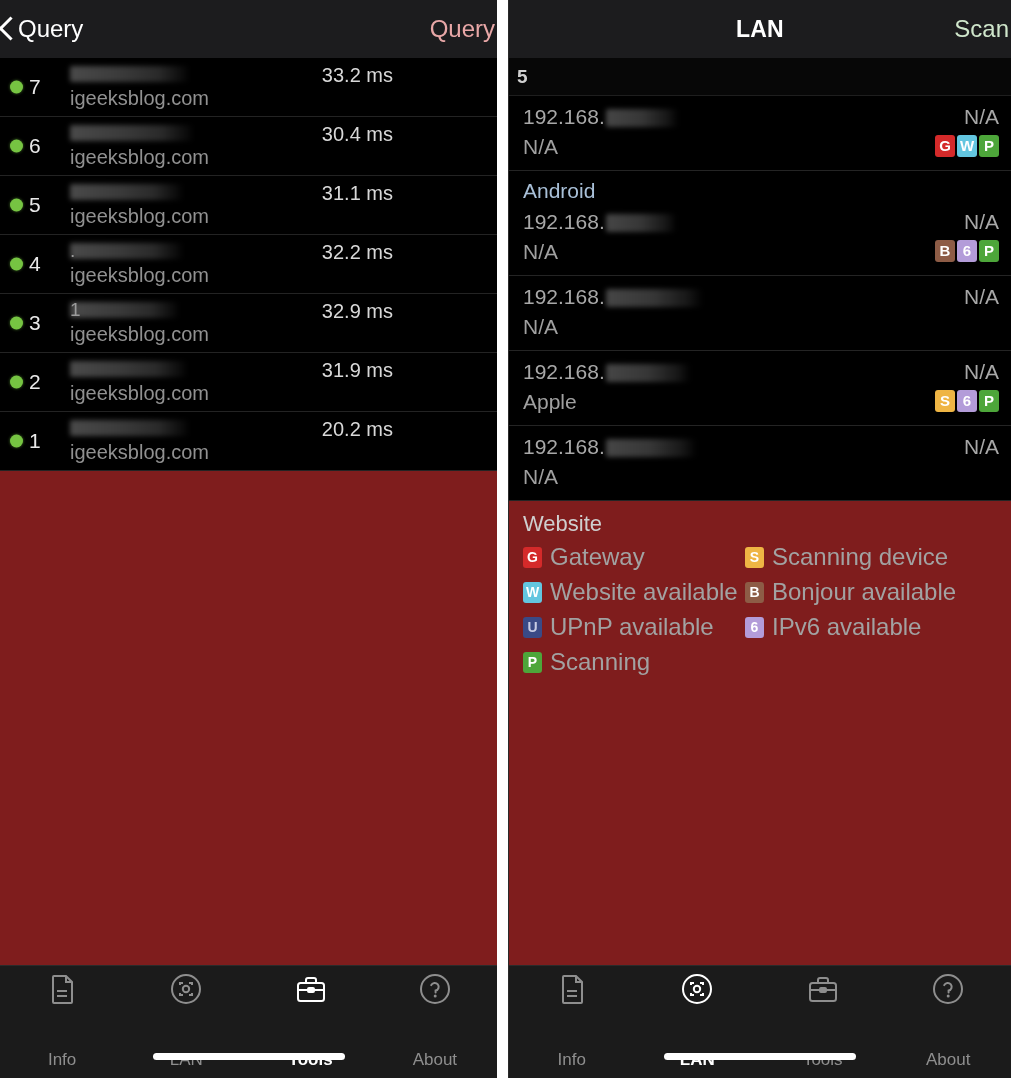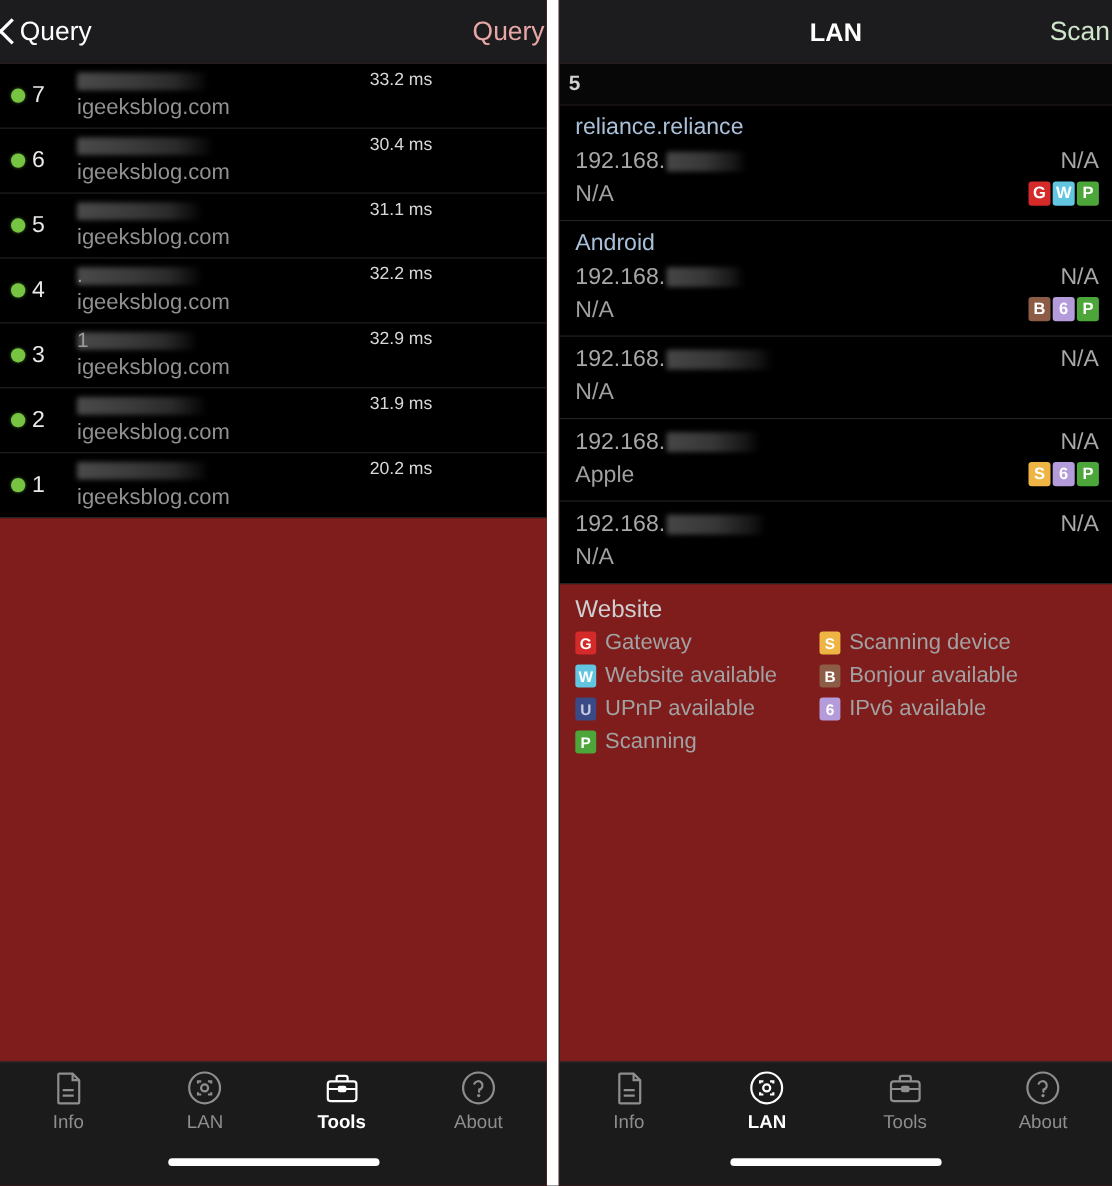--- a/index.html
+++ b/index.html
@@ -91,21 +91,21 @@
     position: absolute; left: 70px; top: 5px;
     color: #9b9b9b; font-size: 19px;
     z-index: 2;
   }
   .host {
     position: absolute; left: 70px; top: 29px;
     color: #919191; font-size: 20px;
   }
   .lat {
     position: absolute; right: 104px; top: 6px;
-    color: #d8d8d8; font-size: 16px;
+    color: #d8d8d8; font-size: 20px;
     text-align: right;
   }
 
   
   .lan-list { background: #000; }
   .lan-row {
     position: relative;
     border-bottom: 1px solid #242424;
     padding: 6px 12px 8px 14px;
   }
@@ -150,38 +150,38 @@
   .legend { padding: 10px 14px 0 14px; }
   .legend-title {
     color: #cfcfcf; font-size: 22px; margin-bottom: 6px;
   }
   .legend-grid {
     display: grid; grid-template-columns: 222px 1fr;
     row-gap: 7px;
   }
   .legend-item { display: flex; align-items: center; gap: 8px; }
   .legend-item .badge { width: 19px; height: 21px; font-size: 14px; }
-  .legend-label { color: #a2a2a2; font-size: 20px; }
+  .legend-label { color: #a2a2a2; font-size: 24px; }
 
   
   .tabbar {
     position: absolute; left: 0; right: 0; bottom: 0;
     height: 113px; background: #1b1b1b;
     border-top: 1px solid #2b2b2b;
   }
   .tabs {
     display: flex; height: 78px;
     align-items: flex-start; padding-top: 6px;
   }
   .tab {
     flex: 1; display: flex; flex-direction: column;
     align-items: center; gap: 4px;
   }
   .tab-ico { width: 34px; height: 34px; display:block; }
-  .tab-label { font-size: 17px; color: #8e8e8e; }
+  .tab-label { font-size: 17px; color: #8e8e8e; margin-top: 40px; }
   .tab.active .tab-label { color: #ffffff; font-weight: bold; }
   .tab.active svg * { stroke: #ffffff !important; fill-opacity: 1; }
   .home-indicator {
     position: absolute; bottom: 18px; left: 50%;
     transform: translateX(-50%);
     width: 192px; height: 7px; border-radius: 4px;
     background: #ffffff;
   }
 </style>
 </head>
@@ -313,21 +313,20 @@
 
     <div class="navbar">
       <div class="nav-title">LAN</div>
       <div class="nav-right scan">Scan</div>
     </div>
 
     <div class="section-head lan">5</div>
 
     <div class="lan-list" id="lan-list">
         <div class="lan-row">
-          <div class="lan-name">reliance.reliance</div>
           <div class="lan-line"><span class="lan-ip"><span>192.168.</span><span class="blurpart" style="width: 72px;"></span></span><span class="lan-na-right">N/A</span></div>
           <div class="lan-line"><span class="lan-vendor">N/A</span><span class="badges">
               <span class="badge" style="background: rgb(212, 42, 42);">G</span>
               <span class="badge" style="background: rgb(99, 198, 224);">W</span>
               <span class="badge" style="background: rgb(77, 166, 58);">P</span>
             </span></div>
         </div>
         <div class="lan-row">
           <div class="lan-name">Android</div>
           <div class="lan-line"><span class="lan-ip"><span>192.168.</span><span class="blurpart" style="width: 70px;"></span></span><span class="lan-na-right">N/A</span></div>

